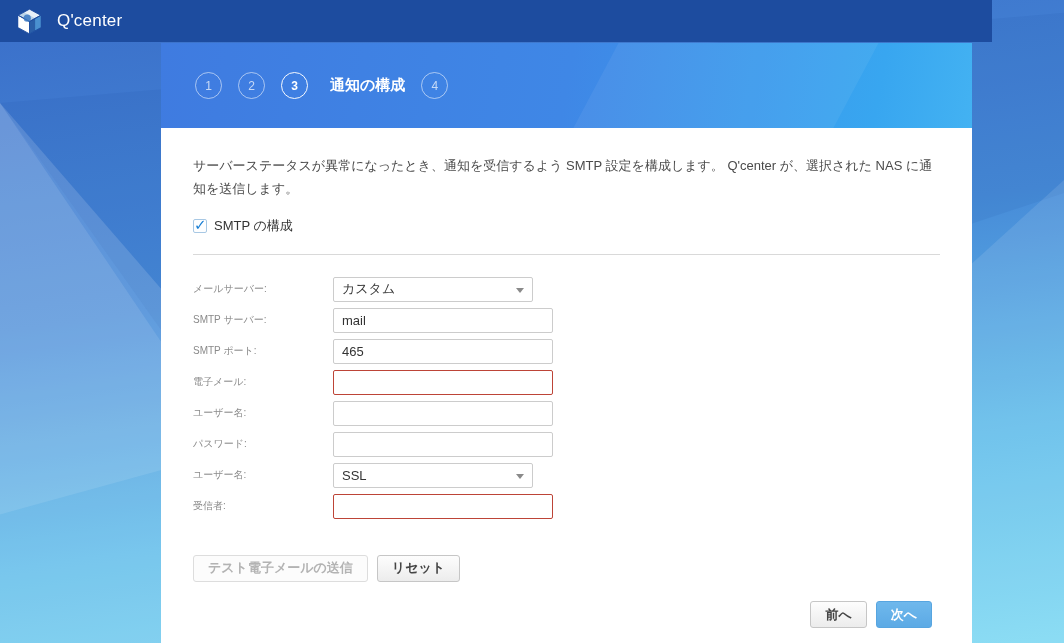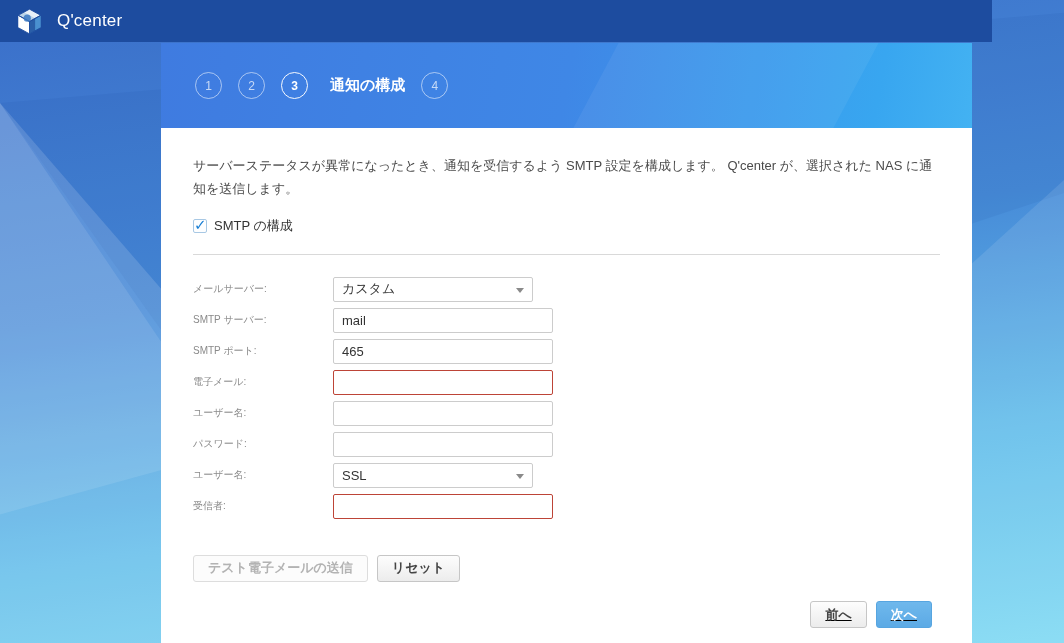--- a/index.html
+++ b/index.html
@@ -102,21 +102,21 @@
   }
   .btn-grey {
     background: linear-gradient(#fdfdfd, #ececec); border: 1px solid #c6c6c6; color: #444444;
   }
   .btn-disabled {
     background: #fcfcfc; border: 1px solid #dddddd; color: #b3b3b3; cursor: default; font-weight: bold;
   }
   .action-buttons { margin-top: 36px; display: flex; gap: 9px; }
 
   .footer-buttons {
-    position: absolute; right: 40px; bottom: 15px; display: flex; gap: 9px; text-decoration: underline;
+    position: absolute; right: 40px; bottom: 15px; display: flex; gap: 9px;
   }
   .btn-blue {
     background: linear-gradient(#6fb8ec, #5caae5); border: 1px solid #57a5e0; color: #ffffff;
   }
 </style>
 </head>
 <body>
 
 <div class="bg">
   <div class="facet facet-4"></div>

